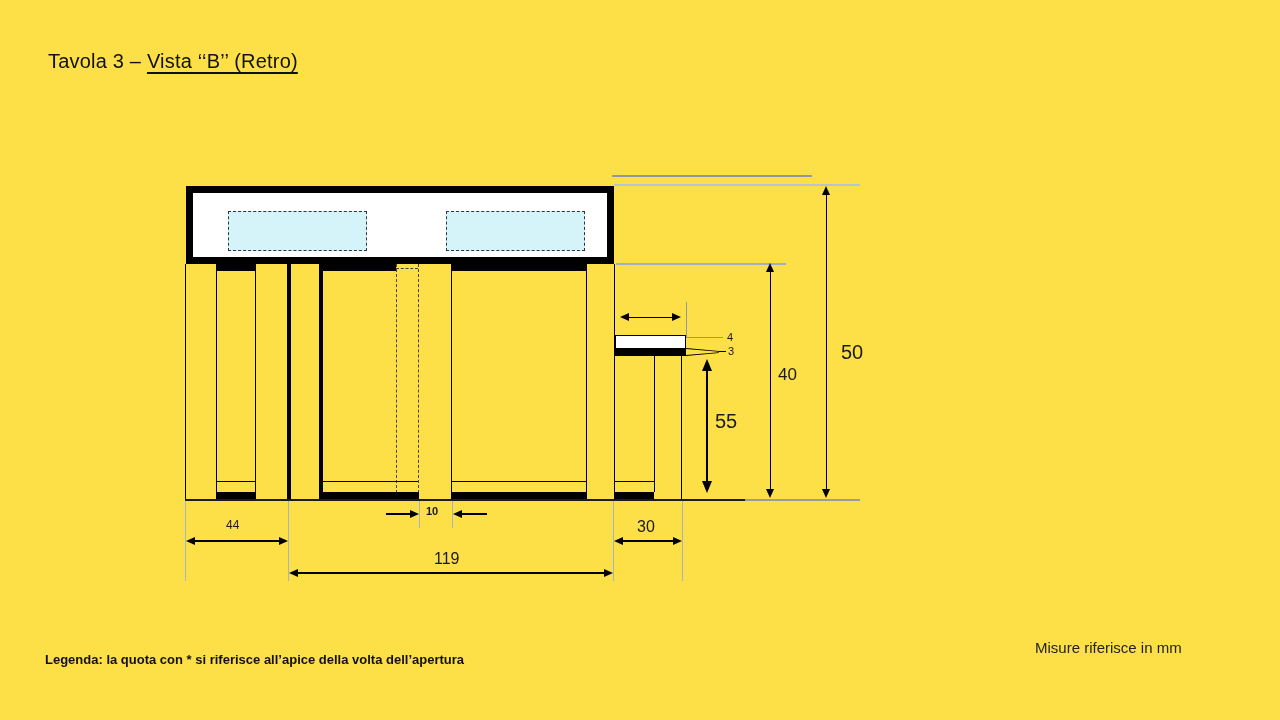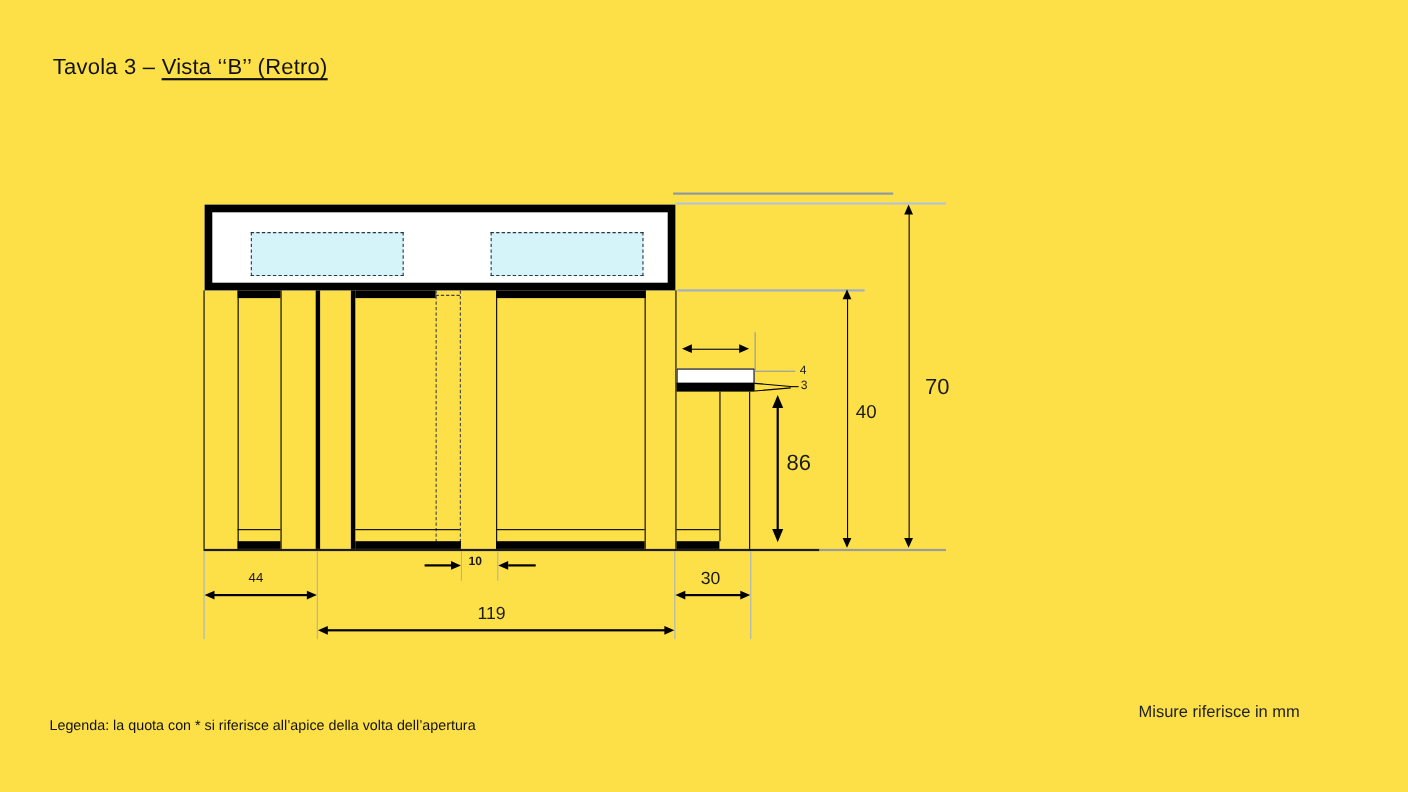--- a/index.html
+++ b/index.html
@@ -22,21 +22,21 @@
   .tr.r { border-top:4px solid transparent; border-bottom:4px solid transparent; border-left:9px solid #000; }
   .tr.l { border-top:4px solid transparent; border-bottom:4px solid transparent; border-right:9px solid #000; }
   .tr.u { border-left:4px solid transparent; border-right:4px solid transparent; border-bottom:9px solid #000; }
   .tr.d { border-left:4px solid transparent; border-right:4px solid transparent; border-top:9px solid #000; }
   .tr.bigu { border-left:5px solid transparent; border-right:5px solid transparent; border-bottom:12px solid #000; }
   .tr.bigd { border-left:5px solid transparent; border-right:5px solid transparent; border-top:12px solid #000; }
   
   .title { position:absolute; left:48px; top:50px; font-size:20px; color:#111; letter-spacing:0.2px; }
   .title .uline { text-decoration:underline; text-underline-offset:4px; }
   .dim { position:absolute; color:#1a1a1a; }
-  .legend { position:absolute; left:45px; top:652px; font-size:13px; font-weight:normal; color:#111; }
+  .legend { position:absolute; left:45px; top:652px; font-size:13px; font-weight:bold; color:#111; }
   .note { position:absolute; left:1035px; top:639px; font-size:15px; color:#222; }
   
   .mainbox { position:absolute; left:186px; top:186px; width:428px; height:78px;
              border:7px solid #000; background:#fff; box-sizing:border-box; }
   .win { position:absolute; top:211px; width:139px; height:40px; background:#d4f4f9;
          border:1px dashed #2a3644; box-sizing:border-box; }
   .slab { position:absolute; left:615px; top:335px; width:71px; height:14px;
           border:1px solid #000; background:#fff; box-sizing:border-box; }
 </style>
 </head>
@@ -97,31 +97,31 @@
   <div class="hl ext2" style="left:686px; top:337px; width:37px;"></div>
   <div class="dim" style="left:727px; top:331px; font-size:11px;">4</div>
   <div class="hl" style="left:686px; top:348px; width:33px; transform:rotate(5deg); transform-origin:left center;"></div>
   <div class="hl" style="left:686px; top:355px; width:33px; transform:rotate(-5deg); transform-origin:left center;"></div>
   <div class="hl" style="left:718px; top:351px; width:8px;"></div>
   <div class="dim" style="left:728px; top:345px; font-size:11px;">3</div>
 
   <div class="bar" style="left:706px; top:366px; width:2px; height:121px;"></div>
   <div class="tr bigu" style="left:702px; top:359px;"></div>
   <div class="tr bigd" style="left:702px; top:481px;"></div>
-  <div class="dim" style="left:715px; top:410px; font-size:20px;">86</div>
+  <div class="dim" style="left:715px; top:410px; font-size:20px;">55</div>
 
   <div class="vl" style="left:770px; top:267px; height:225px;"></div>
   <div class="tr u" style="left:766px; top:263px;"></div>
   <div class="tr d" style="left:766px; top:489px;"></div>
   <div class="dim" style="left:778px; top:365px; font-size:17px;">40</div>
 
   <div class="vl" style="left:826px; top:191px; height:300px;"></div>
   <div class="tr u" style="left:822px; top:186px;"></div>
   <div class="tr d" style="left:822px; top:489px;"></div>
-  <div class="dim" style="left:841px; top:341px; font-size:20px;">70</div>
+  <div class="dim" style="left:841px; top:341px; font-size:20px;">50</div>
 
   <div class="vl ext" style="left:185px; top:501px; height:80px;"></div>
   <div class="vl ext" style="left:288px; top:501px; height:80px;"></div>
   <div class="vl ext" style="left:613px; top:501px; height:80px;"></div>
   <div class="vl ext" style="left:682px; top:501px; height:80px;"></div>
   <div class="vl ext" style="left:419px; top:501px; height:27px;"></div>
   <div class="vl ext" style="left:452px; top:501px; height:27px;"></div>
 
   <div class="dim" style="left:426px; top:505px; font-size:11px; font-weight:bold;">10</div>
   <div class="hl" style="left:386px; top:513px; width:24px; height:2px;"></div>

